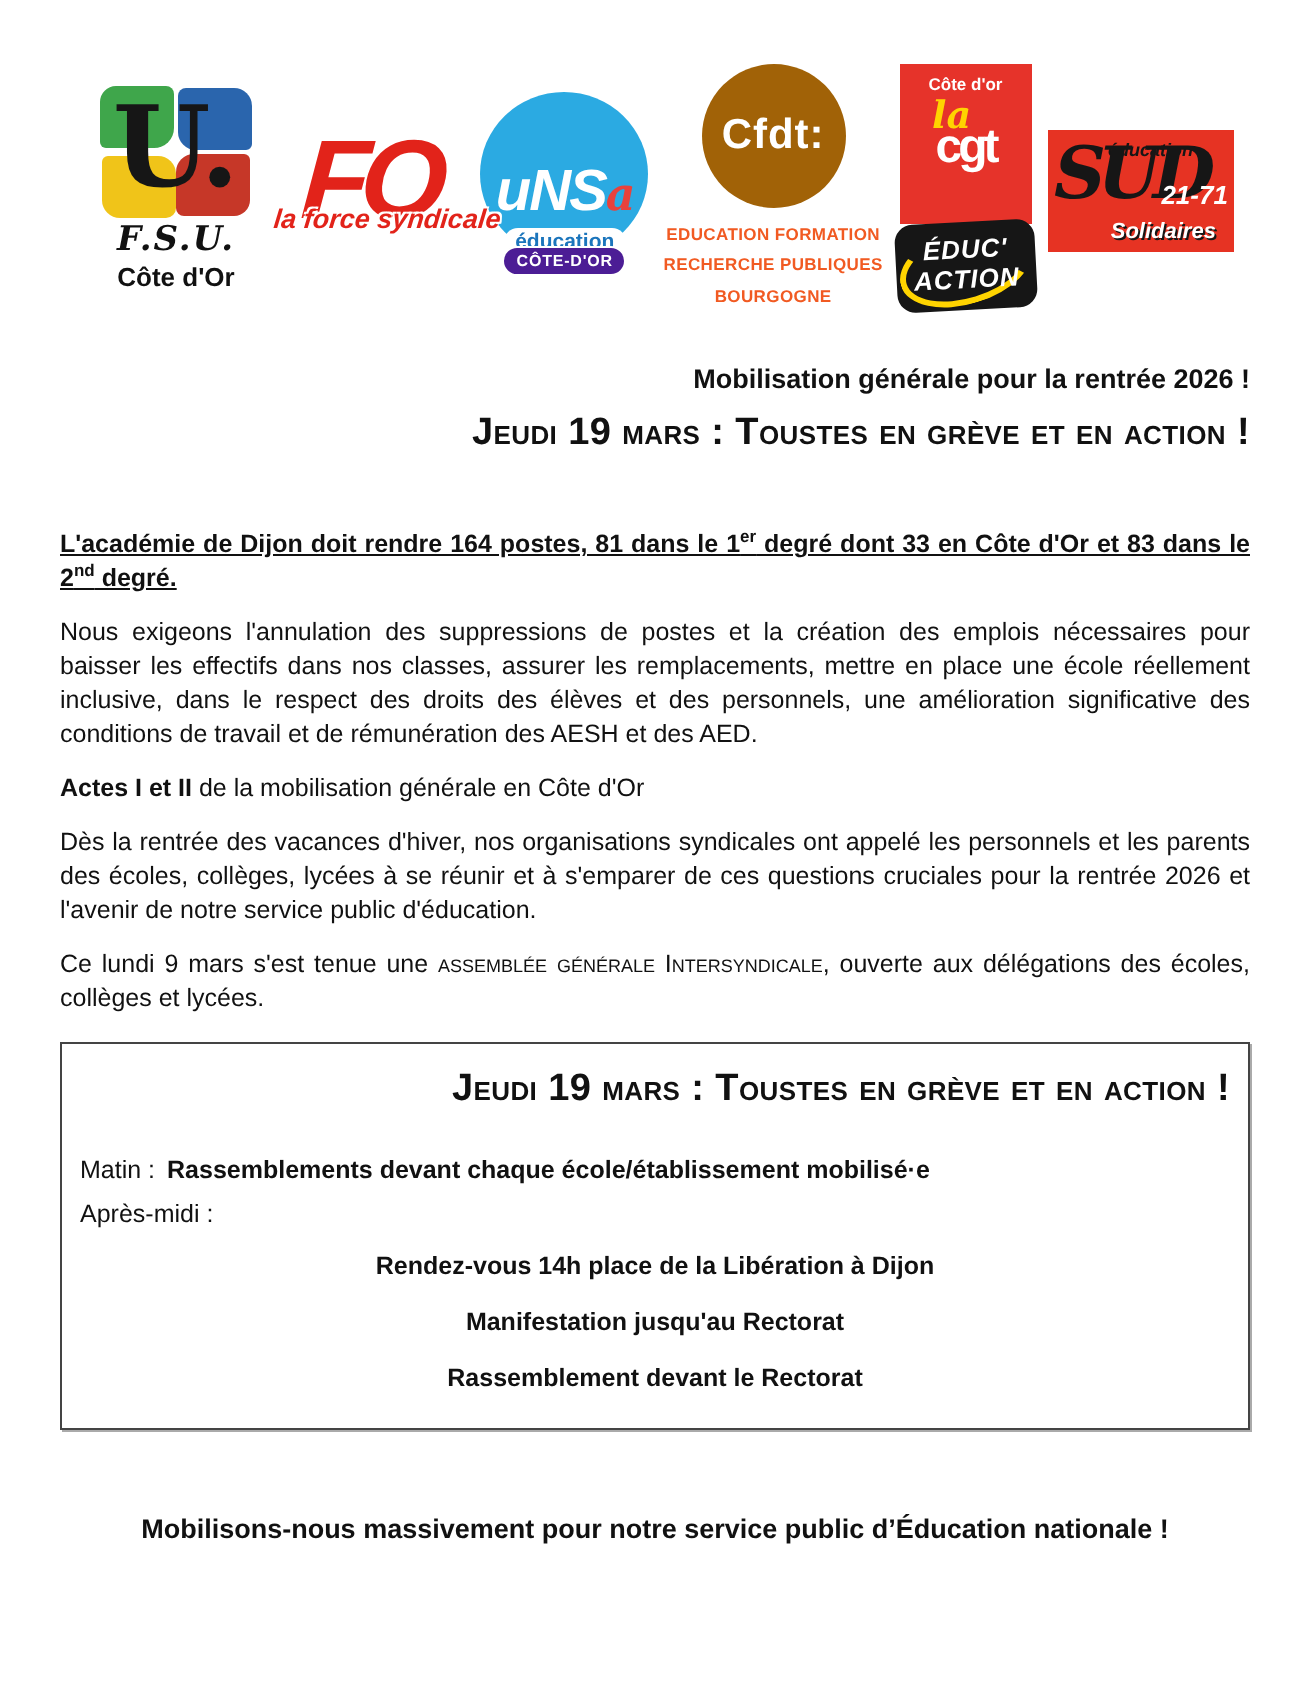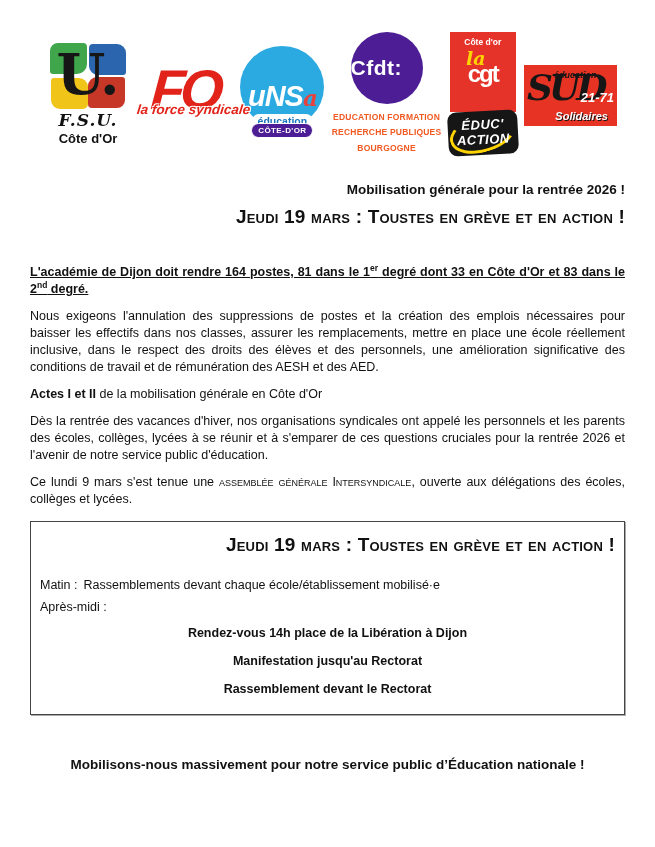--- a/index.html
+++ b/index.html
@@ -46,22 +46,22 @@
   .unsa-word .accent { color:#e8423c; font-family:"DejaVu Serif", serif;
                        font-size:23px; font-weight:bold; }
   .unsa-pill { background:#fff; color:#1b75bc; font-weight:bold; font-size:10.5px;
                border-radius:9px; padding:1px 6px; margin-top:3px; white-space:nowrap; }
   .unsa-region { background:#4c1d95; color:#fff; font-weight:bold; font-size:8px;
                  border-radius:8px; padding:2px 6px; margin-top:-5px; position:relative;
                  z-index:2; letter-spacing:0.4px; border:1px solid #fff; }
 
   
   .cfdt { width:110px; text-align:center; }
-  .cfdt-circle { width:72px; height:72px; border-radius:50%; background:#4c1d95;
-                 margin:0 auto; display:flex; align-items:center; }
+  .cfdt-circle { width:72px; height:72px; border-radius:50%; background:#a16207;
+                 margin:0 auto; display:flex; align-items:center; justify-content:center; }
   .cfdt-brand { color:#fff; font-weight:900; font-size:21px; letter-spacing:0.5px; }
   .cfdt-lines { margin-top:6px; color:#f15a22; font-weight:bold; font-size:8.5px;
                 line-height:1.8; letter-spacing:0.2px; }
 
   
   .cgt { width:72px; margin-top:-2px; }
   .cgt-red { background:#e6332a; width:66px; height:80px; margin:0 auto;
              text-align:center; padding-top:5px; box-sizing:border-box; }
   .cgt-region { color:#fff; font-weight:bold; font-size:8.5px; }
   .cgt-la { color:#ffd400; font-family:"DejaVu Serif", serif; font-style:italic;
@@ -103,21 +103,21 @@
   .para.first { font-weight:bold; margin-top:36px;text-decoration:underline; }
   .para sup { font-size:8.5px; line-height:0; }
   .inline-bold { font-weight:bold; }
   .smallcaps { font-variant:small-caps; }
   .acte3 { font-weight:bold; font-size:12.5px; margin-top:30px; }
 
   .action-box { margin-top:13px; border:1px solid #444; box-shadow:1px 1px 0 #aaa;
                 padding:10px 9px 16px; }
   .box-heading { margin-top:2px; }
   .box-matin { margin-top:22px; font-size:12.5px; }
-  .box-matin .bold { font-weight:normal; margin-left:6px; }
+  .box-matin .bold { font-weight:bold; margin-left:6px; }
   .box-apres { margin-top:8px; font-size:12.5px; }
   .box-line { text-align:center; font-weight:bold; font-size:12.5px; margin-top:11px;
               line-height:17px; }
 
   .footer-line { text-align:center; font-weight:bold; font-size:13.5px; margin-top:42px; }
 </style>
 </head>
 <body>
 
 <div class="page">

